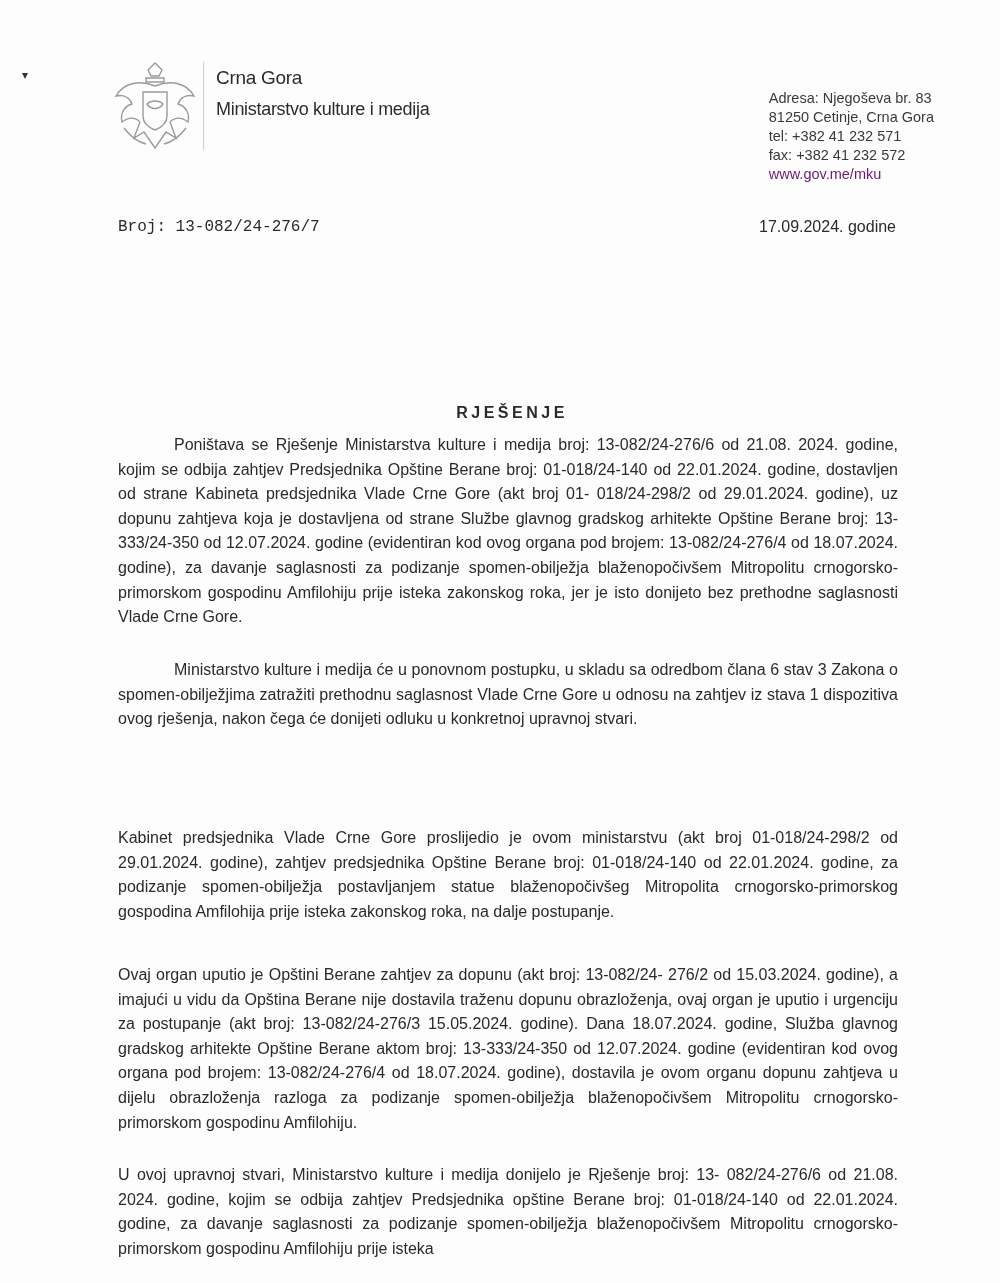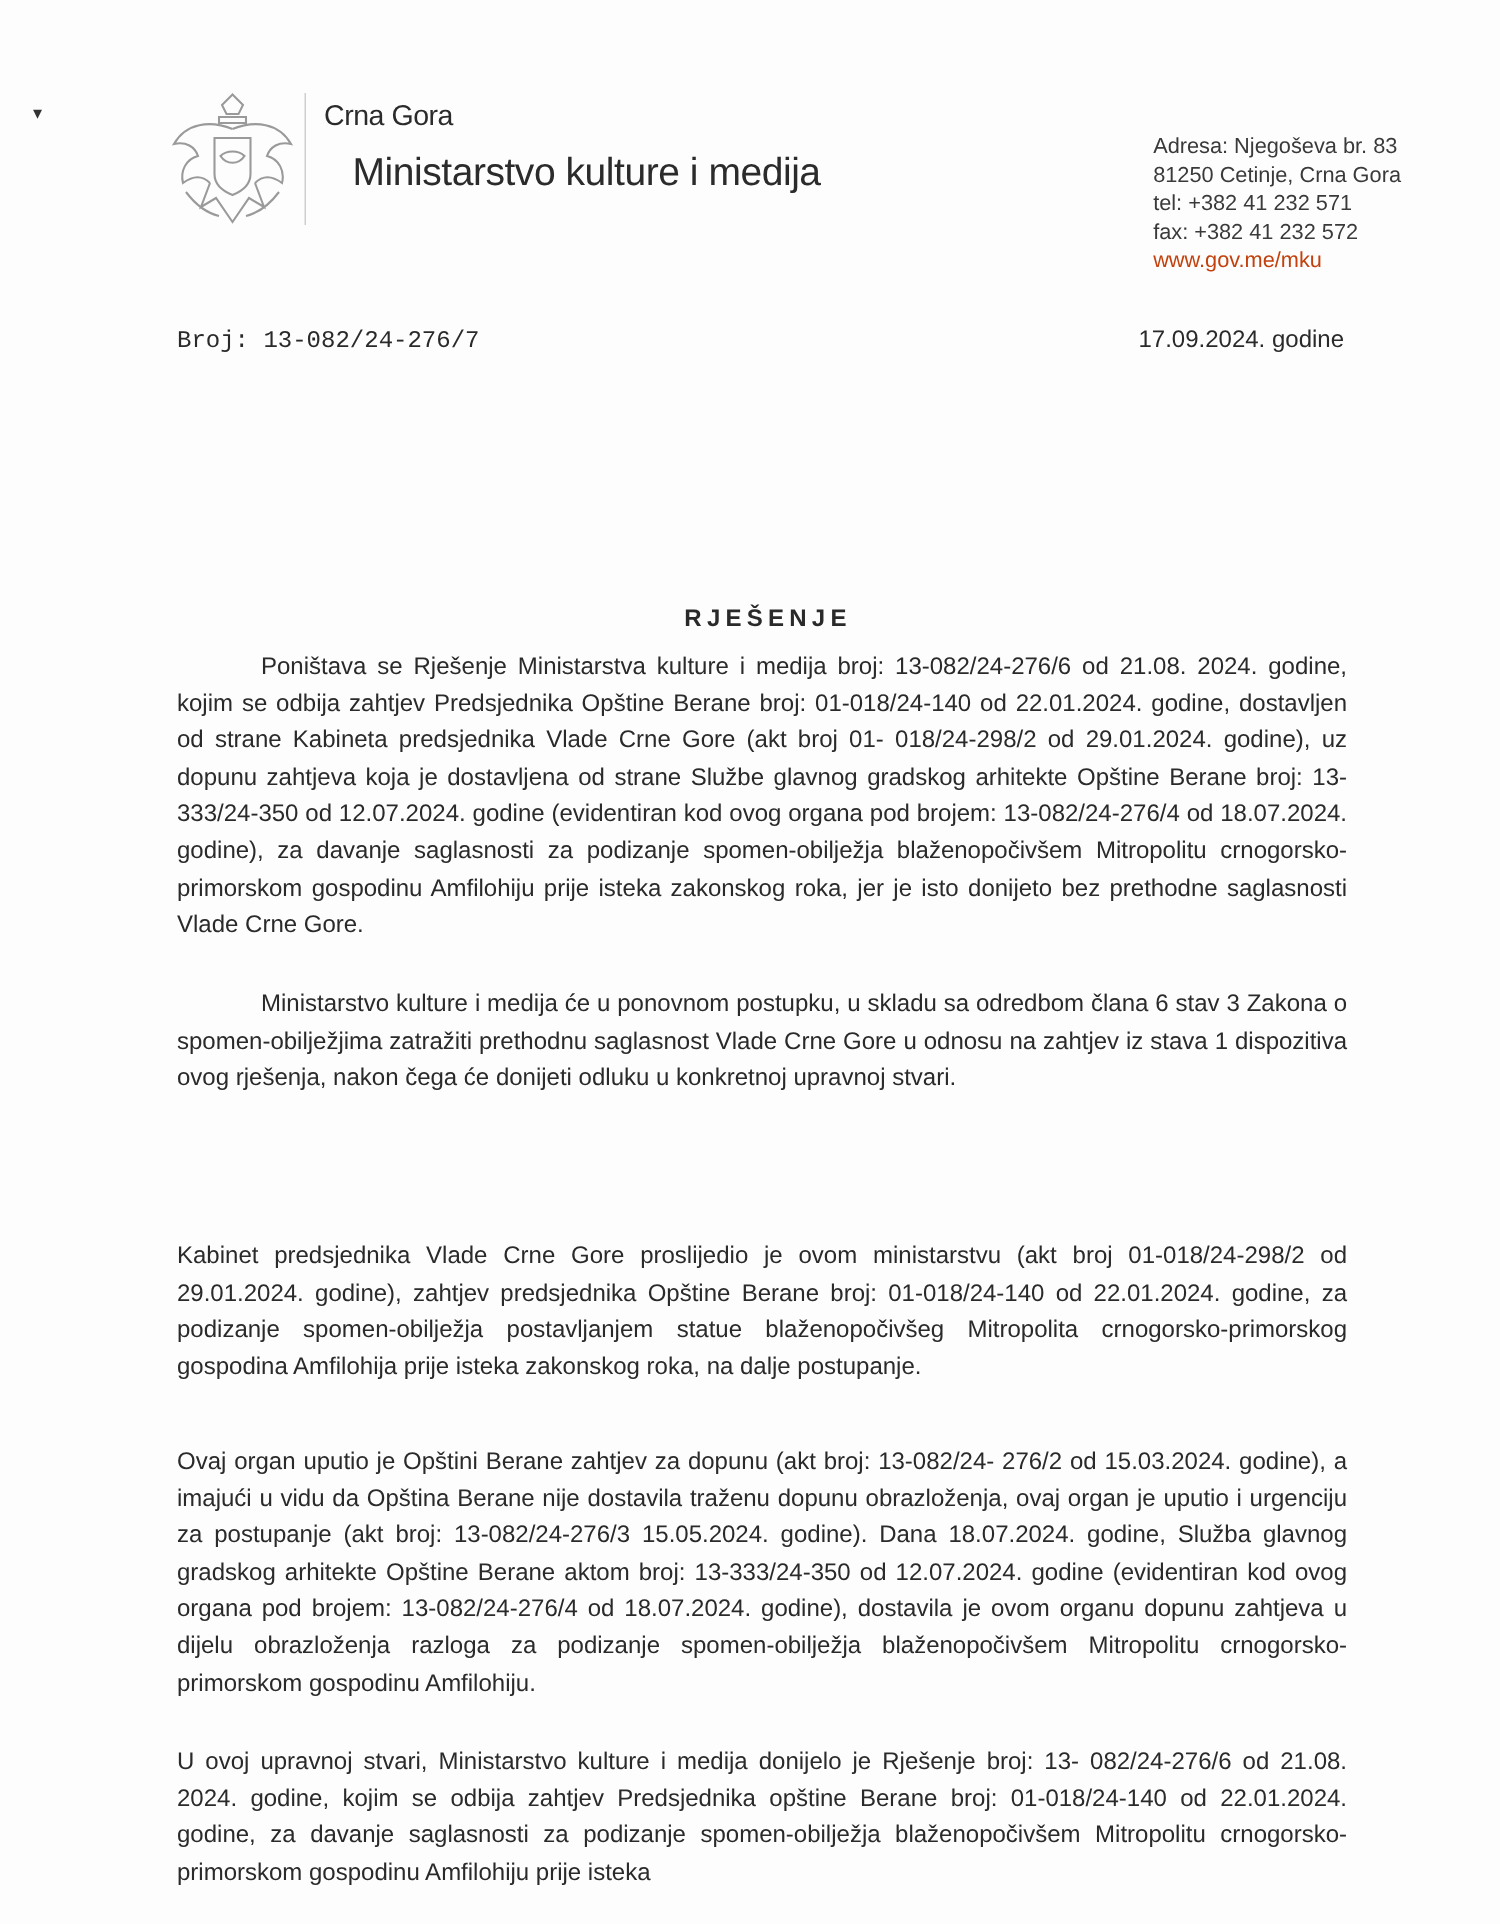--- a/index.html
+++ b/index.html
@@ -3,23 +3,23 @@
 <meta charset="utf-8">
 <style>
   html, body { margin: 0; padding: 0; background: #fff; }
   body { width: 1000px; height: 1283px; position: relative; overflow: hidden;
          font-family: "Liberation Sans", sans-serif; color: #2a2a2a; }
   .page { position: absolute; left: 0; top: 0; width: 1000px; height: 1283px; background: #fdfdfd; }
   .mark { position: absolute; left: 22px; top: 68px; font-size: 12px; color: #333; }
   .crest { position: absolute; left: 110px; top: 58px; width: 90px; height: 95px; }
   .vline { position: absolute; left: 203px; top: 62px; width: 1px; height: 88px; background: #cfcfcf; }
   .org1 { position: absolute; left: 216px; top: 67px; font-size: 19px; color: #2b2b2b; letter-spacing: -0.3px; }
-  .org2 { position: absolute; left: 216px; top: 99px; font-size: 26px; color: #2b2b2b; letter-spacing: -0.3px; margin-left: 19px; }
+  .org2 { position: absolute; left: 216px; top: 99px; font-size: 18px; color: #2b2b2b; letter-spacing: -0.3px; }
   .addr { position: absolute; right: 66px; top: 65px; text-align: left; font-size: 14.5px; line-height: 19px; color: #3a3a3a; margin-top: 24px; }
-  .addr .web { color: #c2410c; }
+  .addr .web { color: #701a75; }
   .ref { position: absolute; left: 118px; top: 218px; font-size: 16px; font-family: Liberation Mono, monospace; }
   .date { position: absolute; right: 104px; top: 218px; font-size: 16px; }
   .body { position: absolute; left: 118px; width: 780px; font-size: 16px; line-height: 24.6px; text-align: justify; color: #2a2a2a; }
   .p-intro { top: 287px; }
   .h-resenje { position: absolute; left: 12px; width: 1000px; top: 404px; text-align: center; font-weight: bold; font-size: 16px; letter-spacing: 3.5px; }
   .p-r1 { top: 433px; text-indent: 56px; }
   .p-r2 { top: 658px; text-indent: 56px; }
   .h-obraz { position: absolute; left: 0; width: 1000px; top: 789px; text-align: center; font-weight: bold; font-size: 16px; letter-spacing: 3px; }
   .p-o1 { top: 826px; }
   .p-o2 { top: 963px; }

